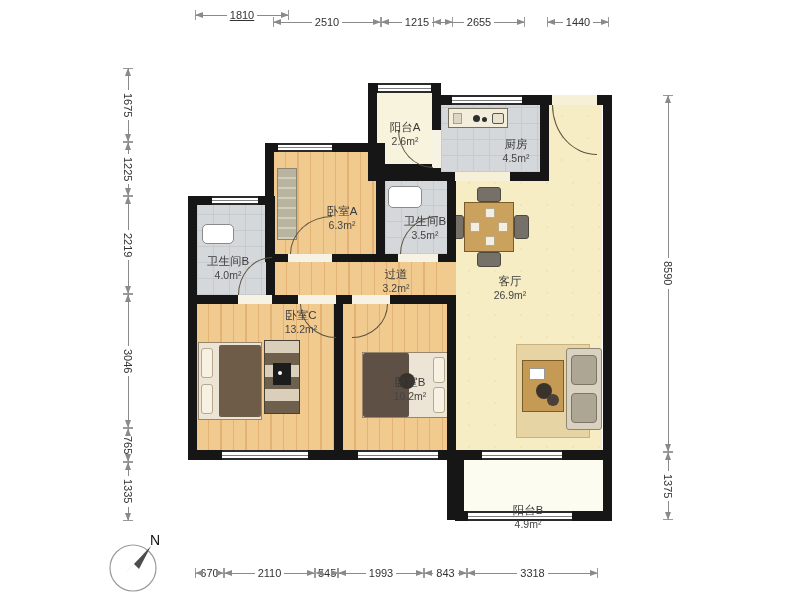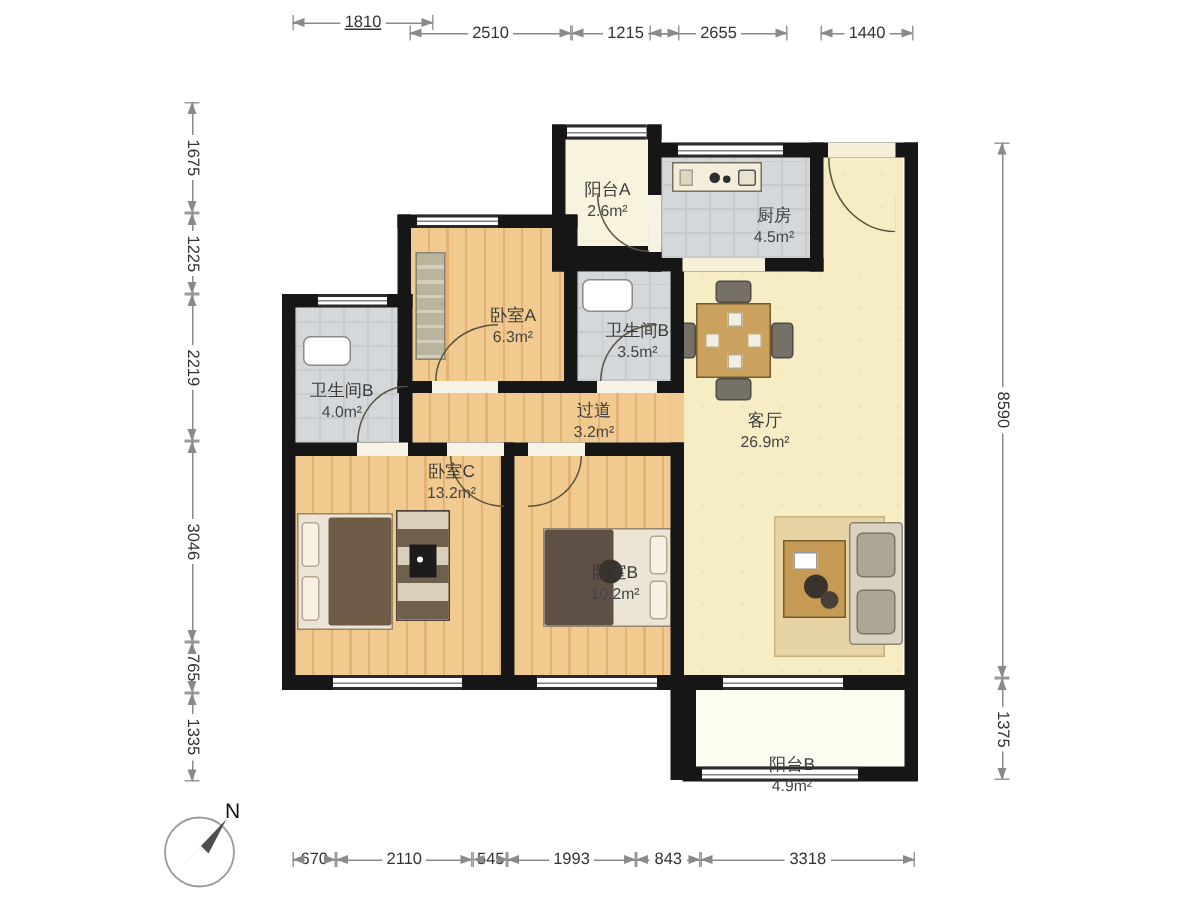--- a/index.html
+++ b/index.html
@@ -271,21 +271,21 @@
   <div class="dseg" style="left:338px;top:566px;width:86px;">
     <i class="ln l"></i>
       <span class="lbl">1993</span>
       <i class="ln r"></i>
   </div>
   <div class="dseg" style="left:424px;top:566px;width:43px;">
     <i class="ln l"></i>
       <span class="lbl">843</span>
       <i class="ln r"></i>
   </div>
-  <div class="dseg" style="left:467px;top:566px;width:143px;">
+  <div class="dseg" style="left:467px;top:566px;width:131px;">
     <i class="ln l"></i>
       <span class="lbl">3318</span>
       <i class="ln r"></i>
   </div>
 
   <div class="dsegv" style="left:121px;top:68px;height:74px;">
     <i class="ln u"></i>
       <span class="lbl">1675</span>
       <i class="ln d"></i>
   </div>

